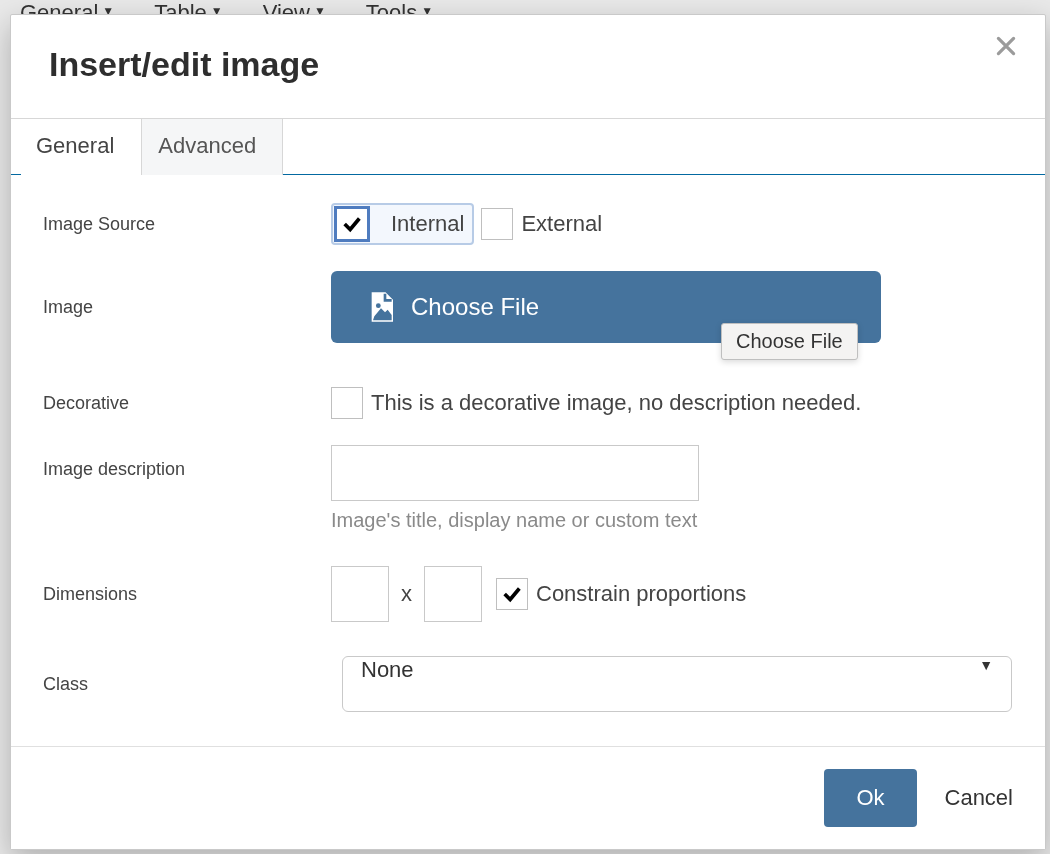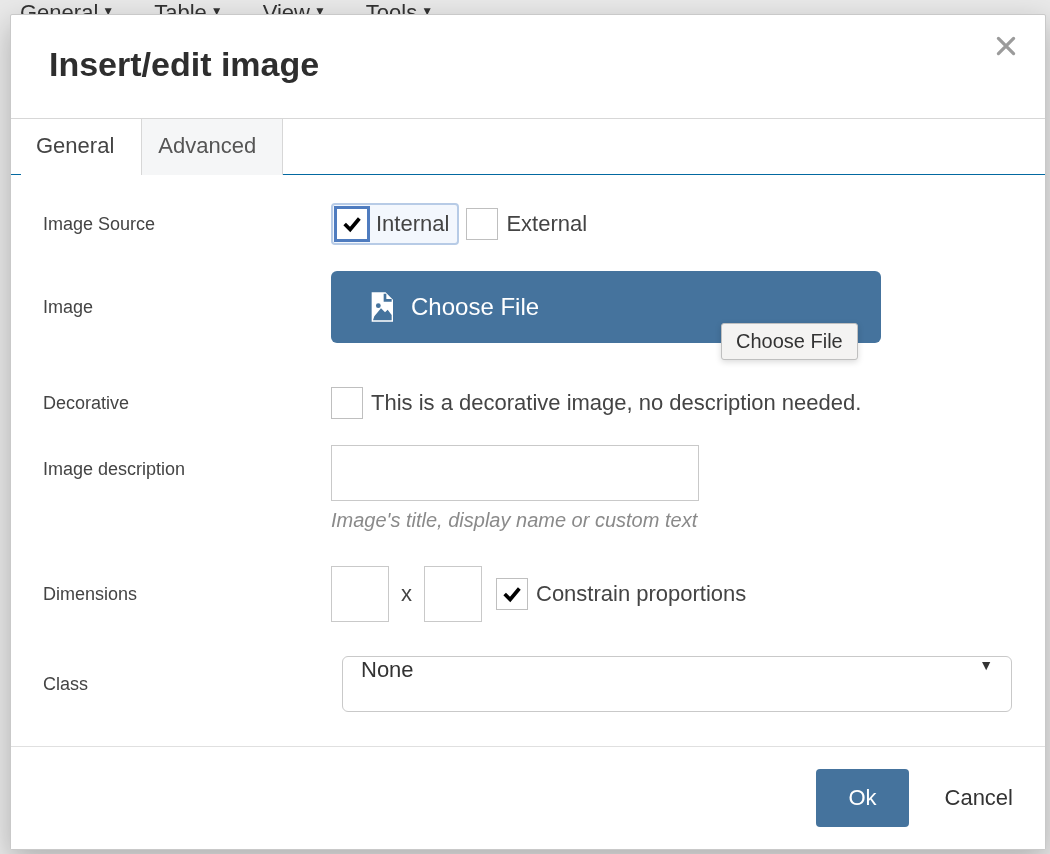--- a/index.html
+++ b/index.html
@@ -130,20 +130,21 @@
     font-size: 22px;
     color: #444;
   }
   .source-focus-ring {
     display: inline-flex;
     align-items: center;
     padding: 3px 8px 3px 3px;
     border: 2px solid #b7cbe6;
     border-radius: 4px;
     background: #f3f7fd;
+    gap: 15px;
   }
   .choose-file-btn {
     display: inline-flex;
     align-items: center;
     gap: 14px;
     background: #45739d;
     color: #fff;
     border: none;
     border-radius: 6px;
     padding: 20px 34px;
@@ -170,21 +171,20 @@
   .text-input {
     height: 56px;
     width: 368px;
     border: 1px solid #c9c9c9;
     padding: 4px 10px;
     font-size: 20px;
   }
   .help-text {
     font-size: 20px;
     color: #8a8a8a;
-    font-style: italic;
     margin-top: 8px;
     width: 100%;
   }
   .dim-input {
     width: 58px;
     height: 56px;
     border: 1px solid #c9c9c9;
     text-align: center;
     font-size: 20px;
   }
@@ -206,21 +206,21 @@
     color: #333;
     cursor: pointer;
   }
   .select .caret { font-size: 14px; }
   .modal-footer {
     border-top: 1px solid #e0e0e0;
     padding: 22px 28px;
     display: flex;
     justify-content: flex-end;
     align-items: center;
-    gap: 32px;
+    gap: 24px;
     background: #fff;
   }
   .ok-btn {
     background: #45739d;
     color: #fff;
     border: none;
     border-radius: 4px;
     padding: 16px 32px;
     font-size: 22px;
     font-weight: 500;

